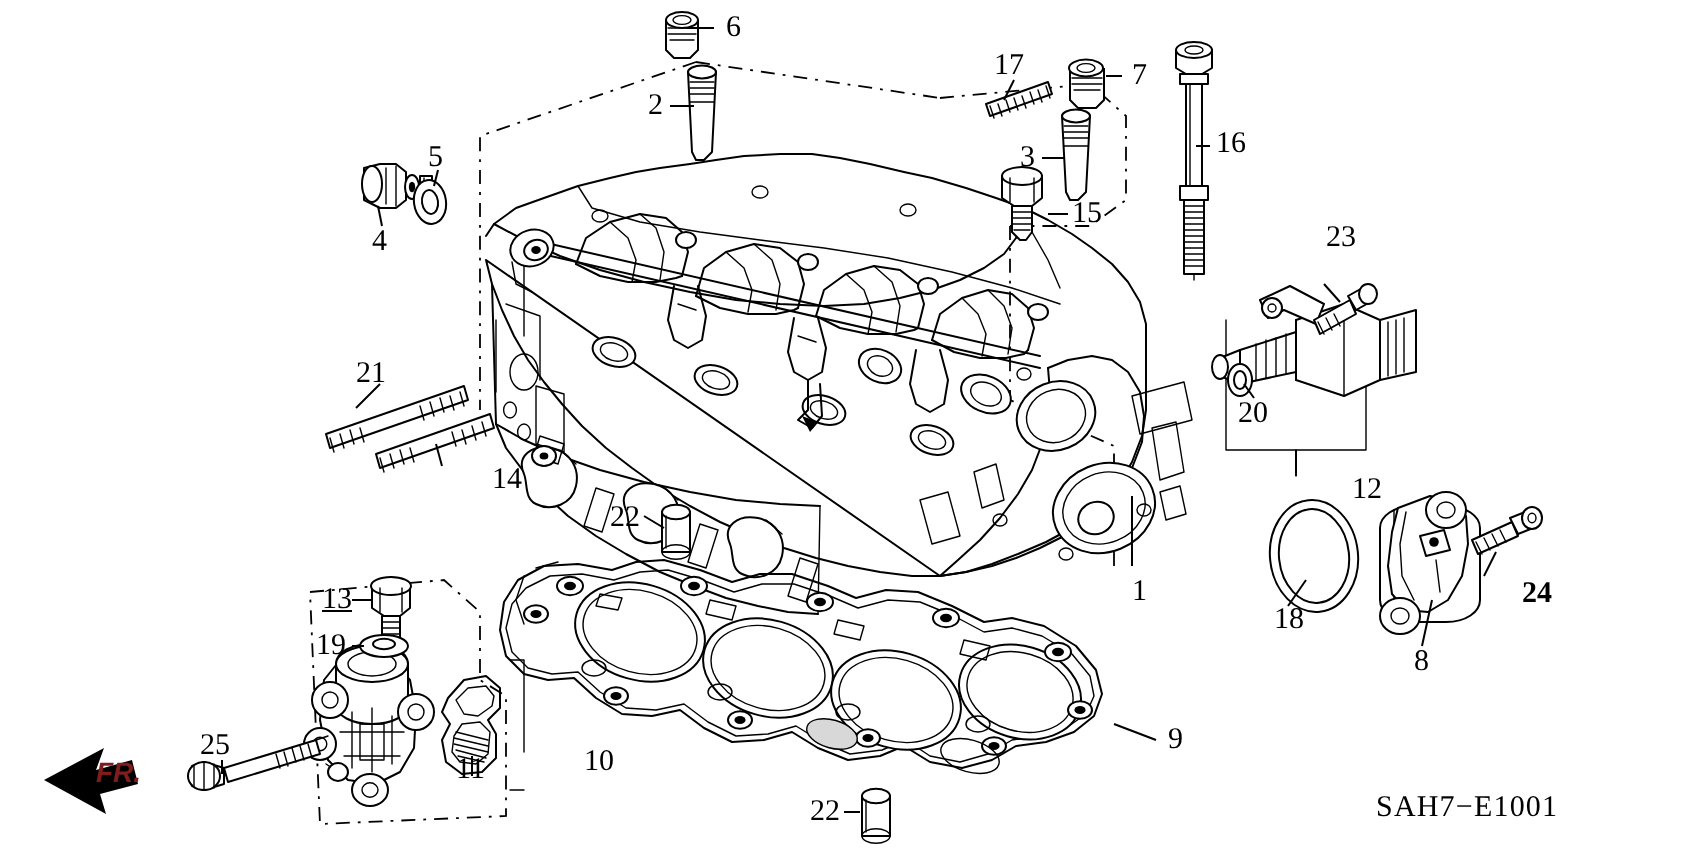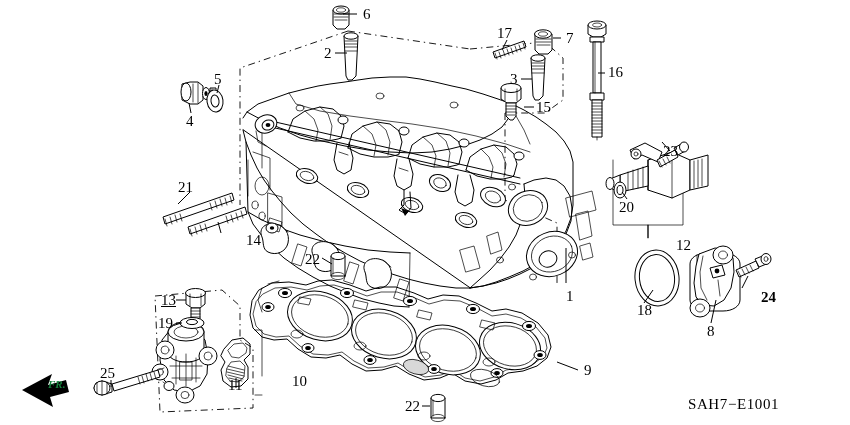--- a/index.html
+++ b/index.html
@@ -44,25 +44,25 @@
   }
   #code-label {
     position: absolute;
     font-family: "Liberation Serif", "DejaVu Serif", serif;
     font-size: 15px;
     letter-spacing: 0.6px;
     color: #000;
   }
   #fr-label {
     position: absolute;
-    font-family: Liberation Serif, serif;
+    font-family: Liberation Sans, sans-serif;
     font-weight: bold;
     font-style: italic;
-    font-size: 11px;
-    color: #15803d;
+    font-size: 14px;
+    color: #7f1d1d;
   }
 </style>
 </head>
 <body>
 
 <div id="diagram-root">
 
   <svg id="dwg" viewBox="0 0 850 425">
 
     <g>
@@ -668,21 +668,21 @@
   <div class="callout" style="left:214px; top:233px;margin-left:32px;">14</div>
   <div class="callout" style="left:536px; top:100px;">15</div>
   <div class="callout" style="left:608px; top:65px;">16</div>
   <div class="callout" style="left:497px; top:26px;">17</div>
   <div class="callout" style="left:637px; top:303px;">18</div>
   <div class="callout" style="left:158px; top:316px;">19</div>
   <div class="callout" style="left:619px; top:200px;">20</div>
   <div class="callout" style="left:178px; top:180px;font-family:Liberation Serif, serif;">21</div>
   <div class="callout" style="left:305px; top:252px;">22</div>
   <div class="callout" style="left:405px; top:399px;">22</div>
-  <div class="callout" style="left:663px; top:144px;text-align:right;">23</div>
+  <div class="callout" style="left:663px; top:112px;text-align:right;">23</div>
   <div class="callout" style="left:761px; top:290px;font-weight:bold;">24</div>
   <div class="callout" style="left:100px; top:366px;">25</div>
 
   <div id="fr-label" style="left:48px; top:378px;">FR.</div>
 
   <div id="code-label" style="left:688px; top:396px;">SAH7−E1001</div>
 
 </div>
 
 </body></html>

